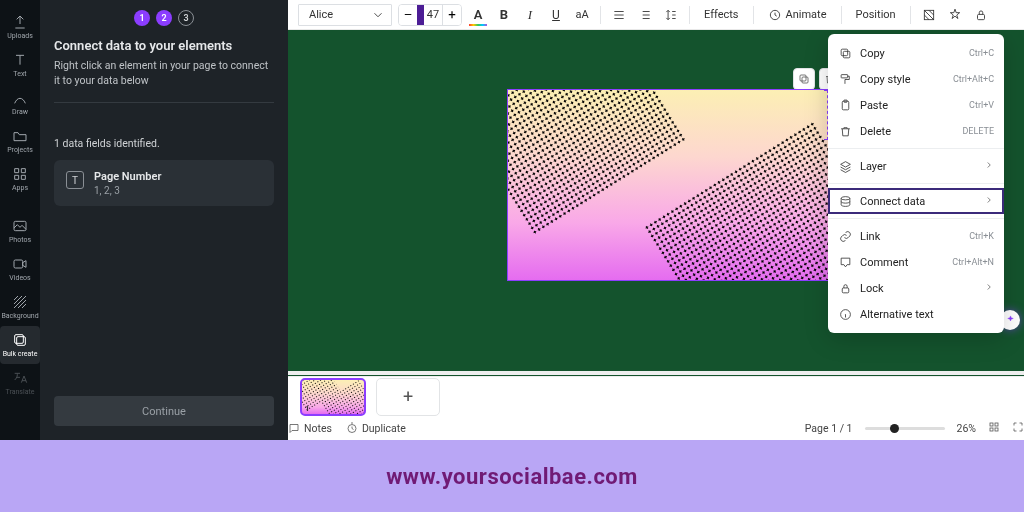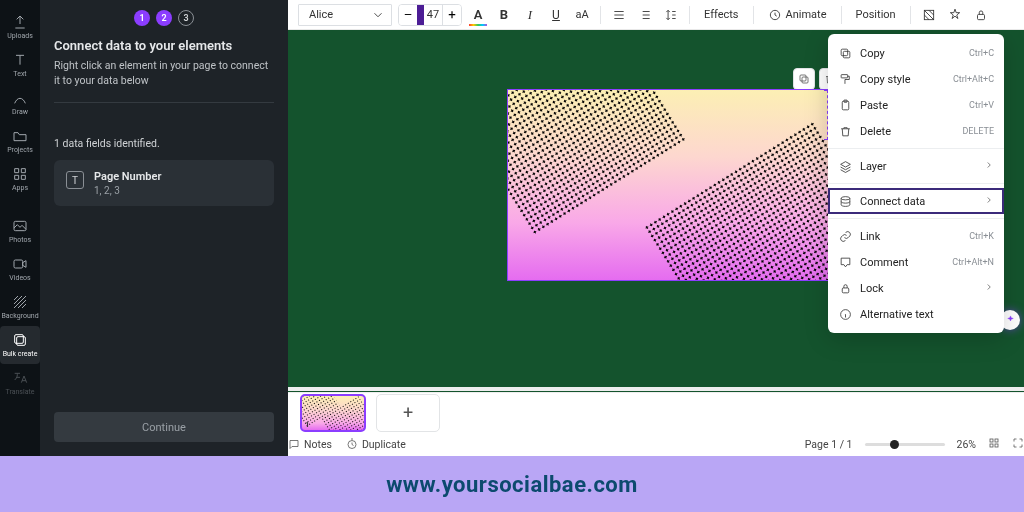--- a/index.html
+++ b/index.html
@@ -91,21 +91,21 @@
   .thumb-n { position:absolute; left:3px; bottom:1px; font-size:8px; color:#333; font-weight:600; }
   .thumb-add { width:64px; height:38px; border:1px solid #e2e4e6; border-radius:5px; display:flex; align-items:center; justify-content:center; font-size:18px; color:#555; background:#fff;}
   .status { height:24px; display:flex; align-items:center; padding: 0 0; font-size:10.5px; color:#444; gap:12px; }
   .status .left { display:flex; gap:14px; align-items:center;}
   .status .right { margin-left:auto; display:flex; gap:12px; align-items:center;}
   .status svg { width:12px; height:12px; stroke:#555; fill:none; stroke-width:1.6;}
   .zoom-track { width:80px; height:3px; background:#ddd; border-radius:2px; position:relative; }
   .zoom-thumb { position:absolute; top:-3px; left:32%; width:9px;height:9px;border-radius:50%;background:#222;}
 
   
-  .banner { height: 56px; background: #b9a6f5; display: flex; align-items: center; justify-content: center; font-size: 22px; font-weight: 700; color: #0c4a6e; letter-spacing: .5px; }
+  .banner { height: 72px; background: #b9a6f5; display: flex; align-items: center; justify-content: center; font-size: 22px; font-weight: 700; color: #701a75; letter-spacing: .5px; }
 
 </style>
 </head>
 <body>
 
 <div class="app">
   <div class="main">
 
     <div class="rail">
       <div class="rail-item">

